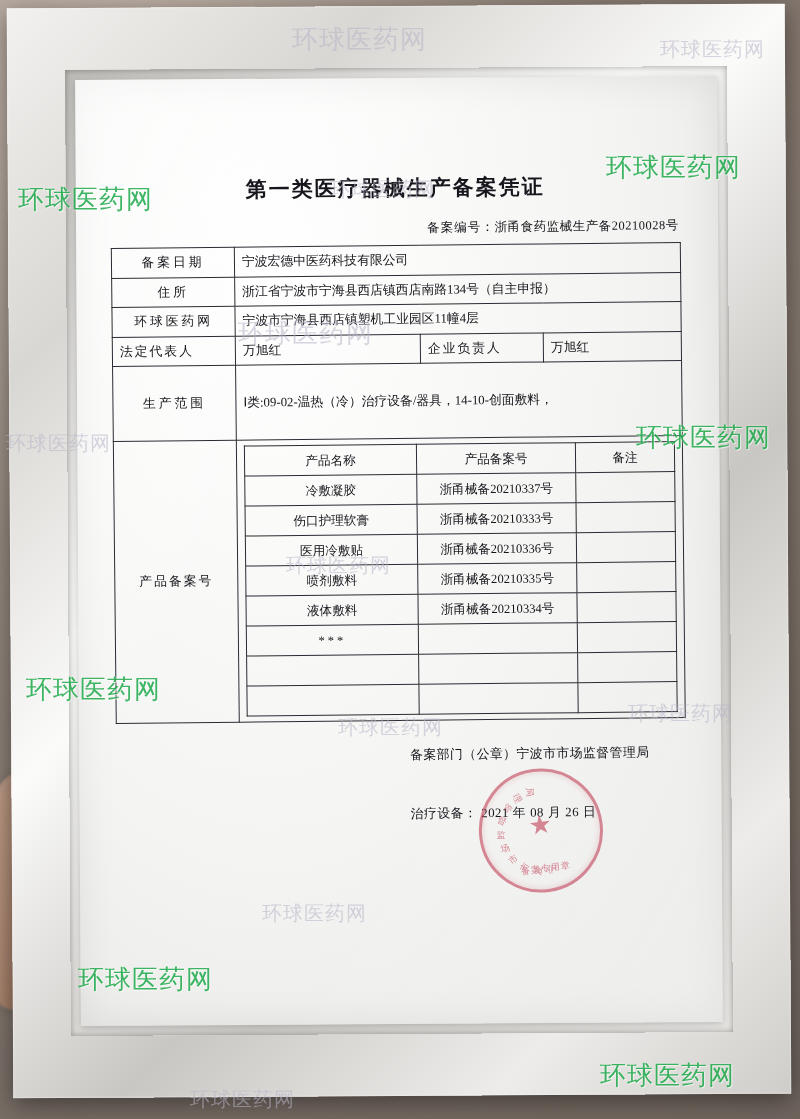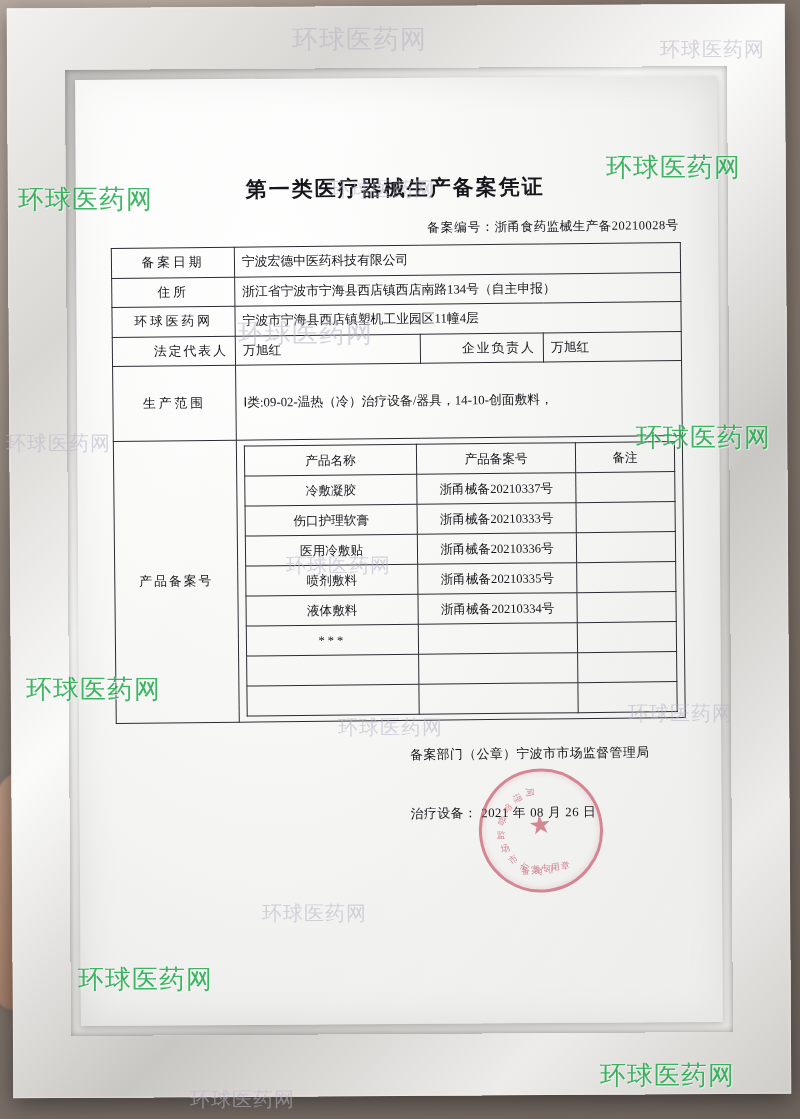--- a/index.html
+++ b/index.html
@@ -72,21 +72,21 @@
     border-collapse:collapse;margin:8px auto 0 auto;width:570px;
     font-size:12.8px;
   }
   table.cert td{
     border:1px solid #2b2b33;
     padding:5px 7px;
     vertical-align:middle;
     line-height:1.45;
   }
   td.hdr{width:108px;text-align:center;letter-spacing:3px;white-space:nowrap;}
-  td.hdr2{width:108px;text-align:right;letter-spacing:2px;white-space:nowrap;}
+  td.hdr2{width:108px;text-align:left;letter-spacing:2px;white-space:nowrap;}
   td.val{padding-left:12px;}
   td.scope{height:64px;}
   td.listhdr{
     width:108px;text-align:center;letter-spacing:2px;
   }
   
   table.products{
     border-collapse:collapse;width:100%;font-size:12.6px;
   }
   table.products td{

